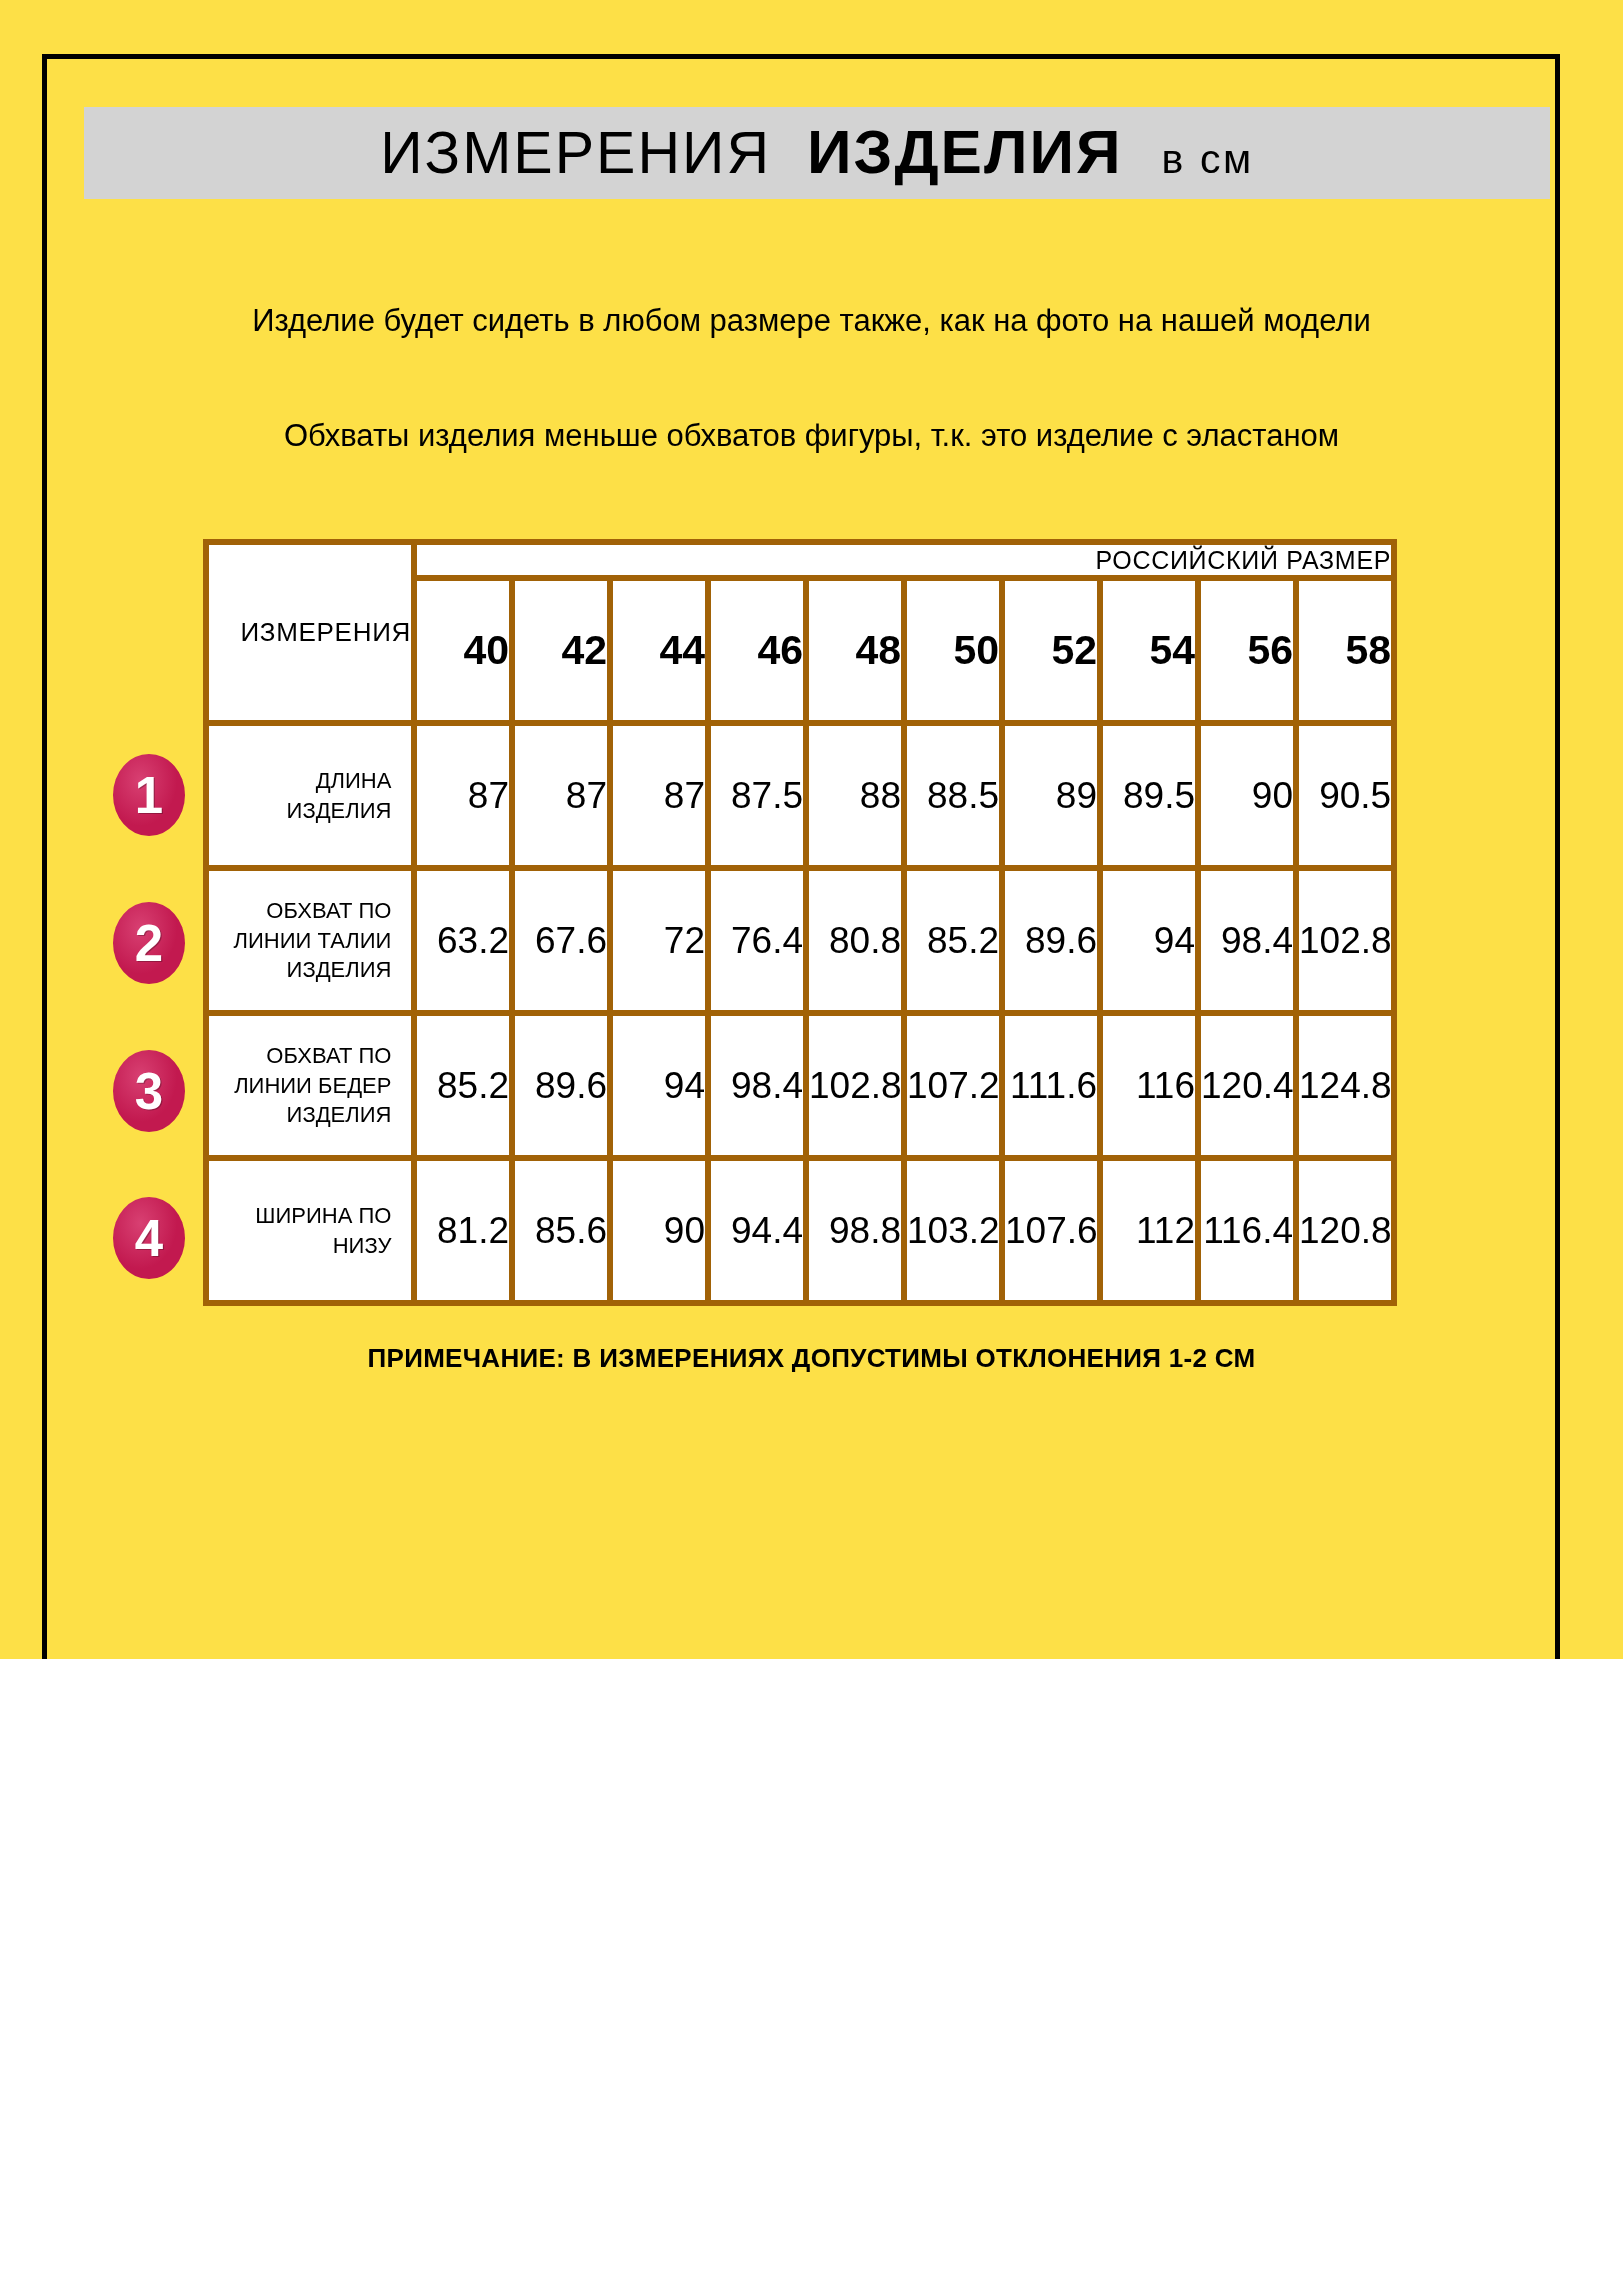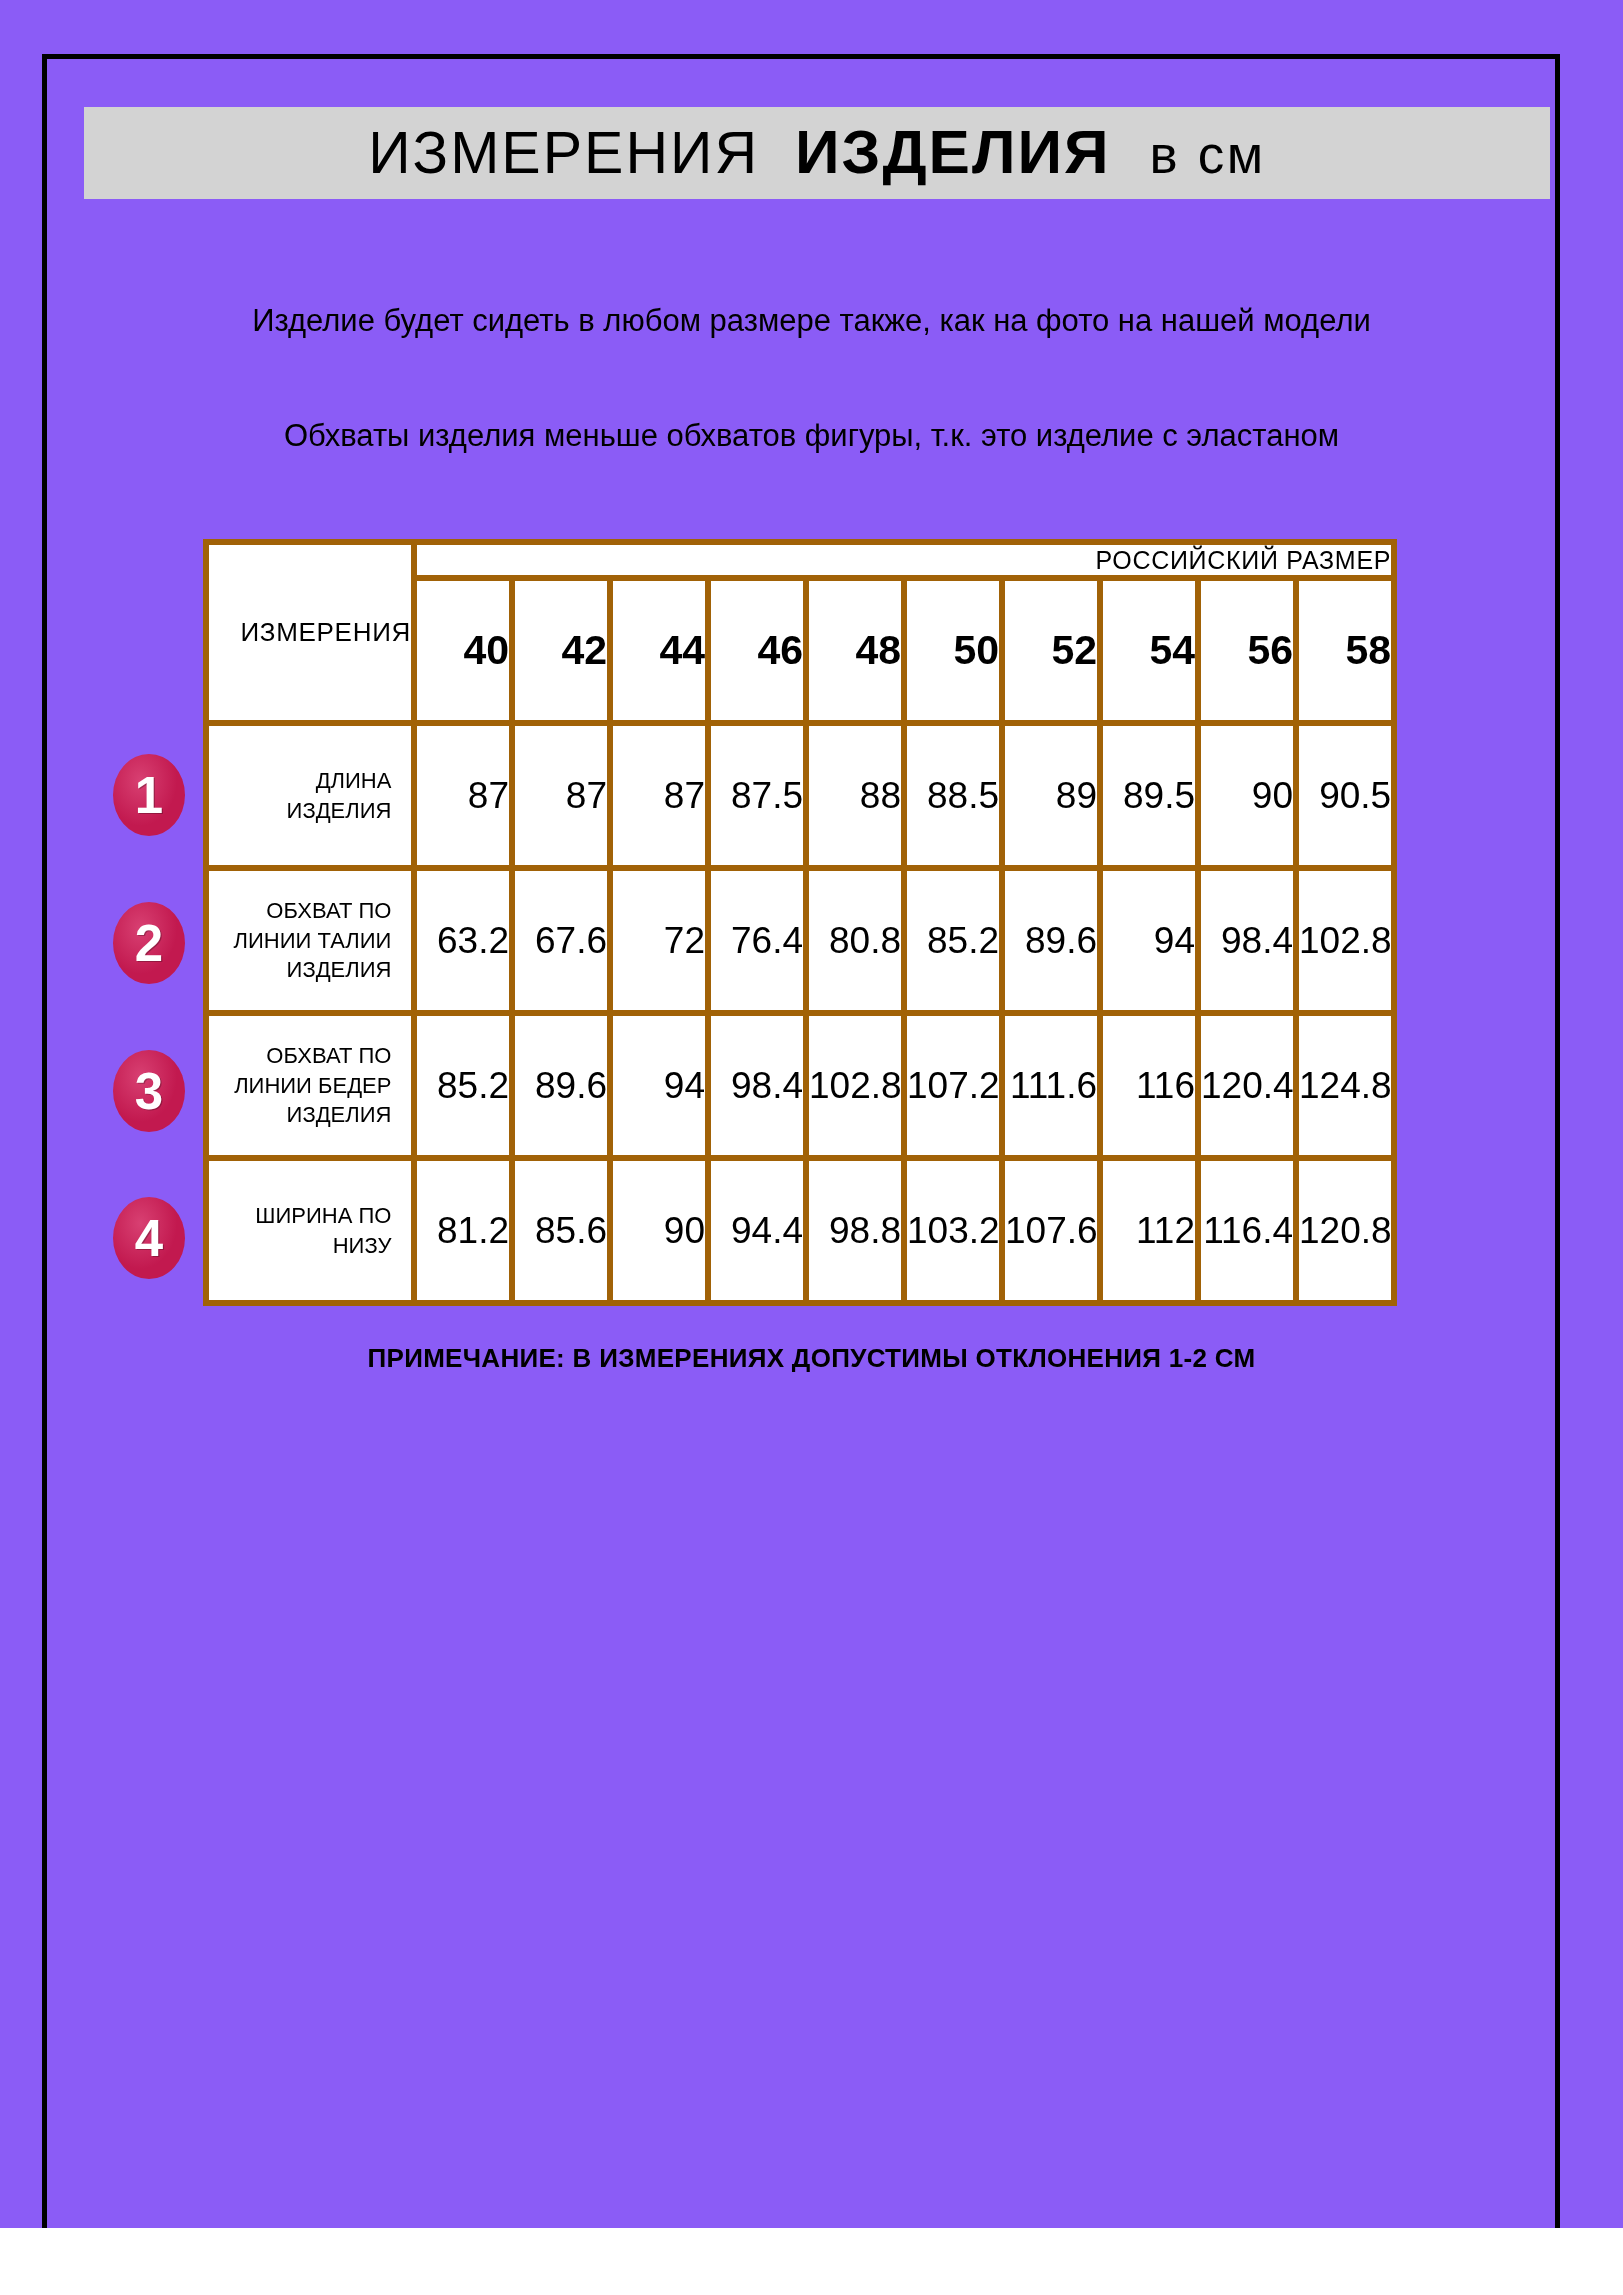--- a/index.html
+++ b/index.html
@@ -3,22 +3,22 @@
 <meta charset="utf-8">
 <style>
   :root{
     --badge-bg:#c2194f;
     --band-bg:#d3d3d3;
   }
   html,body{margin:0;padding:0;background:#ffffff;}
   .sheet{
     position:relative;
     width:1623px;
-    height:2228px;
-    background:#8b5cf6;
+    height:1659px;
+    background:#fde047;
     overflow:hidden;
     font-family:"Liberation Sans","DejaVu Sans",sans-serif;
     color:#000;
   }
   .frame{
     position:absolute;
     left:42px; top:54px;
     width:1518px; height:2191px;
     border:5.2px solid #000;
     box-sizing:border-box;
@@ -27,21 +27,21 @@
     position:absolute;
     left:84px; top:107px;
     width:1466px; height:92px;
     background:var(--band-bg);
     display:flex;
     align-items:baseline;
     justify-content:center;
   }
   .title-band .t1{font-size:59px;font-weight:400;letter-spacing:2px;line-height:92px;}
   .title-band .t2{font-size:62px;font-weight:700;letter-spacing:2px;margin-left:36px;}
-  .title-band .t3{font-size:53px;font-weight:400;letter-spacing:2.6px;margin-left:39px;}
+  .title-band .t3{font-size:41px;font-weight:400;letter-spacing:2.6px;margin-left:39px;}
   .article{
     position:absolute;
     left:0; top:230px;
     width:100%;
     text-align:center;
     font-size:42px;
     font-weight:400;
   }
   .intro{
     position:absolute;

